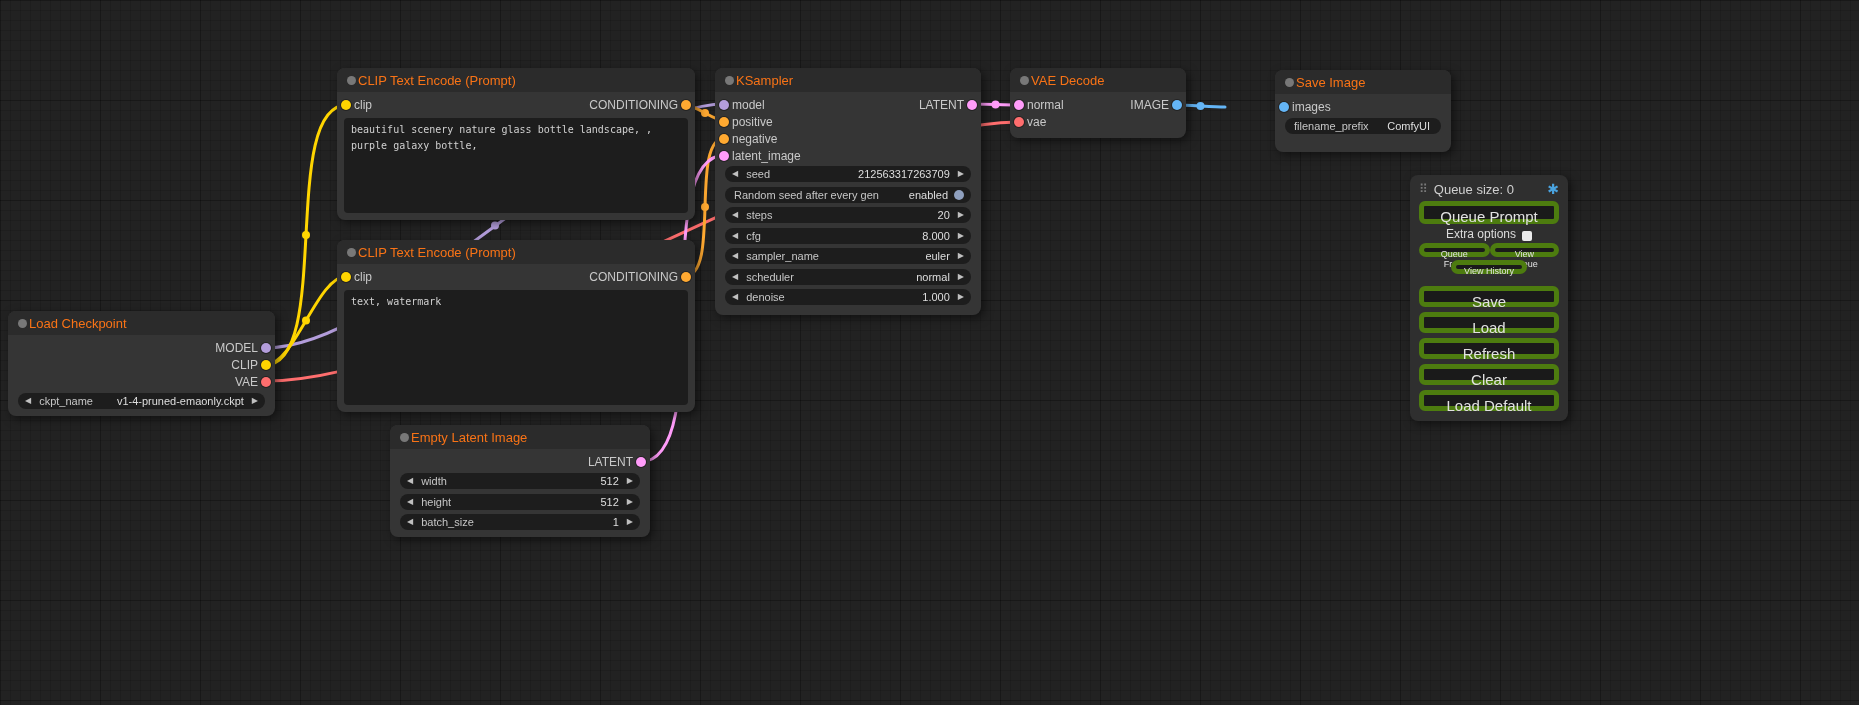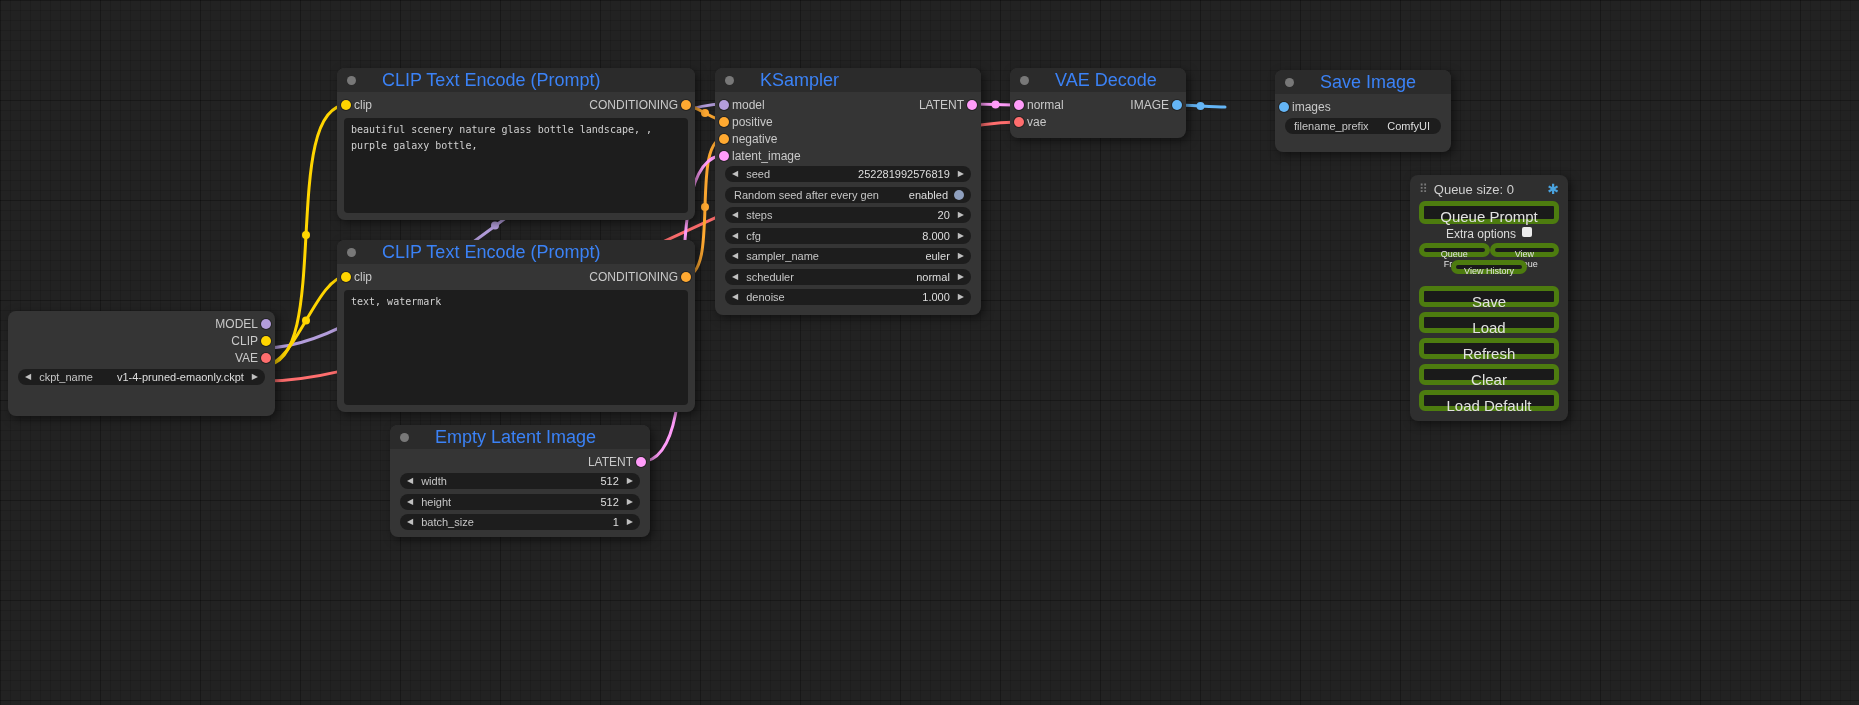--- a/index.html
+++ b/index.html
@@ -14,21 +14,21 @@
       linear-gradient(rgba(0,0,0,.22) 1px, transparent 1px),
       linear-gradient(90deg, rgba(0,0,0,.22) 1px, transparent 1px);
     background-size:10px 10px,10px 10px,100px 100px,100px 100px;
   }
   .wires{position:absolute;left:0;top:0;z-index:1}
   .wire{fill:none;stroke-width:3;stroke-linecap:round}
 
   .node{position:absolute;background:#353535;border-radius:8px;z-index:2;
         box-shadow:3px 3px 10px rgba(0,0,0,.5)}
   .node-title{height:24px;background:#2b2b2b;border-radius:8px 8px 0 0;
-        display:flex;align-items:center;gap:26px;padding:0 10px;color:#3b82f6;font-size:18px}
+        display:flex;align-items:center;gap:2px;padding:0 10px;color:#f97316;font-size:13px}
   .collapse-dot{width:9px;height:9px;border-radius:50%;background:#787878;flex:none}
 
   .slot-row{position:relative;height:17px;display:flex;align-items:center;
         padding:0 17px;font-size:12px;color:#c9c9c9}
   .slot-row.first{margin-top:4px}
   .out-label{margin-left:auto}
   .port{position:absolute;width:10px;height:10px;border-radius:50%;top:50%;
         transform:translateY(-50%);box-shadow:0 0 0 1px rgba(0,0,0,.35)}
   .port.in{left:4px}
   .port.out{right:4px}
@@ -55,21 +55,21 @@
         border-radius:8px;z-index:3;padding:6px 9px;display:flex;flex-direction:column;
         box-shadow:3px 3px 10px rgba(0,0,0,.5)}
   .menu-header{display:flex;align-items:center;color:#cfcfcf;font-size:13px;height:18px;margin-bottom:4px}
   .drag-handle{color:#7a7a7a;font-size:12px;margin-right:6px}
   .menu-title{flex:1;text-align:left}
   .gear{font-size:14px;cursor:pointer}
   .btn{background:#1a1a1a;border:5px solid #4d7c0f;border-radius:6px;color:#e2e2e2;
        font-size:15px;text-align:center;padding:2px 0;font-family:inherit;width:100%}
   .btn.qp{margin-bottom:3px;height:23px}
   .btn.action{height:21px;margin-bottom:5px}
-  .extra-row{display:flex;align-items:flex-start;justify-content:center;gap:6px;color:#dcdcdc;
+  .extra-row{display:flex;align-items:flex-end;justify-content:center;gap:6px;color:#dcdcdc;
        font-size:12px;height:16px;margin-bottom:2px}
   .checkbox{width:10px;height:10px;background:#ececec;border-radius:2px;flex:none}
   .small-row{display:flex;justify-content:center;margin-bottom:3px}
   .small-row.hist{margin-bottom:12px}
   .btn.small{font-size:9px;padding:1px 8px;border-radius:9px;width:auto;height:14px;line-height:10px}
 </style>
 </head>
 <body>
 
 <svg class="wires" width="1859" height="705">
@@ -95,20 +95,24 @@
   <circle r="4" cx="682.5" cy="308.5" fill="#FF9CF9"></circle>
 
   <path class="wire" d="M971,104 C983,104 1008,105 1020,105" stroke="#FF9CF9"></path>
   <circle r="4" cx="995.5" cy="104.5" fill="#FF9CF9"></circle>
 
   <path class="wire" d="M1176,105 C1188,105 1213,107 1225,107" stroke="#64B5F6"></path>
   <circle r="4" cx="1200.5" cy="106" fill="#64B5F6"></circle>
 </svg>
 
 <div class="node" style="left:8px;top:311px;width:267px;height:105px">
+  <div class="node-title">
+    <span class="collapse-dot"></span>
+    <span>Load Checkpoint</span>
+  </div>
   <div class="slot-row first">
     <span class="out-label">MODEL</span>
     <span class="port out" style="background: rgb(179, 157, 219);"></span>
   </div>
   <div class="slot-row">
     <span class="out-label">CLIP</span>
     <span class="port out" style="background: rgb(255, 213, 0);"></span>
   </div>
   <div class="slot-row">
     <span class="out-label">VAE</span>
@@ -199,21 +203,21 @@
     <span>negative</span>
   </div>
   <div class="slot-row">
     <span class="port in" style="background: rgb(255, 156, 249);"></span>
     <span>latent_image</span>
   </div>
   <div class="widgets">
     <div class="widget">
       <span class="arw arw-l"></span>
       <span class="w-label">seed</span>
-      <span class="w-value">252281992576819</span>
+      <span class="w-value">212563317263709</span>
       <span class="arw arw-r"></span>
     </div>
     <div class="widget no-arrows">
       <span class="w-label">Random seed after every gen</span>
       <span class="w-value">enabled</span>
       <span class="toggle" style="background: rgb(143, 160, 191);"></span>
     </div>
     <div class="widget">
       <span class="arw arw-l"></span>
       <span class="w-label">steps</span>

